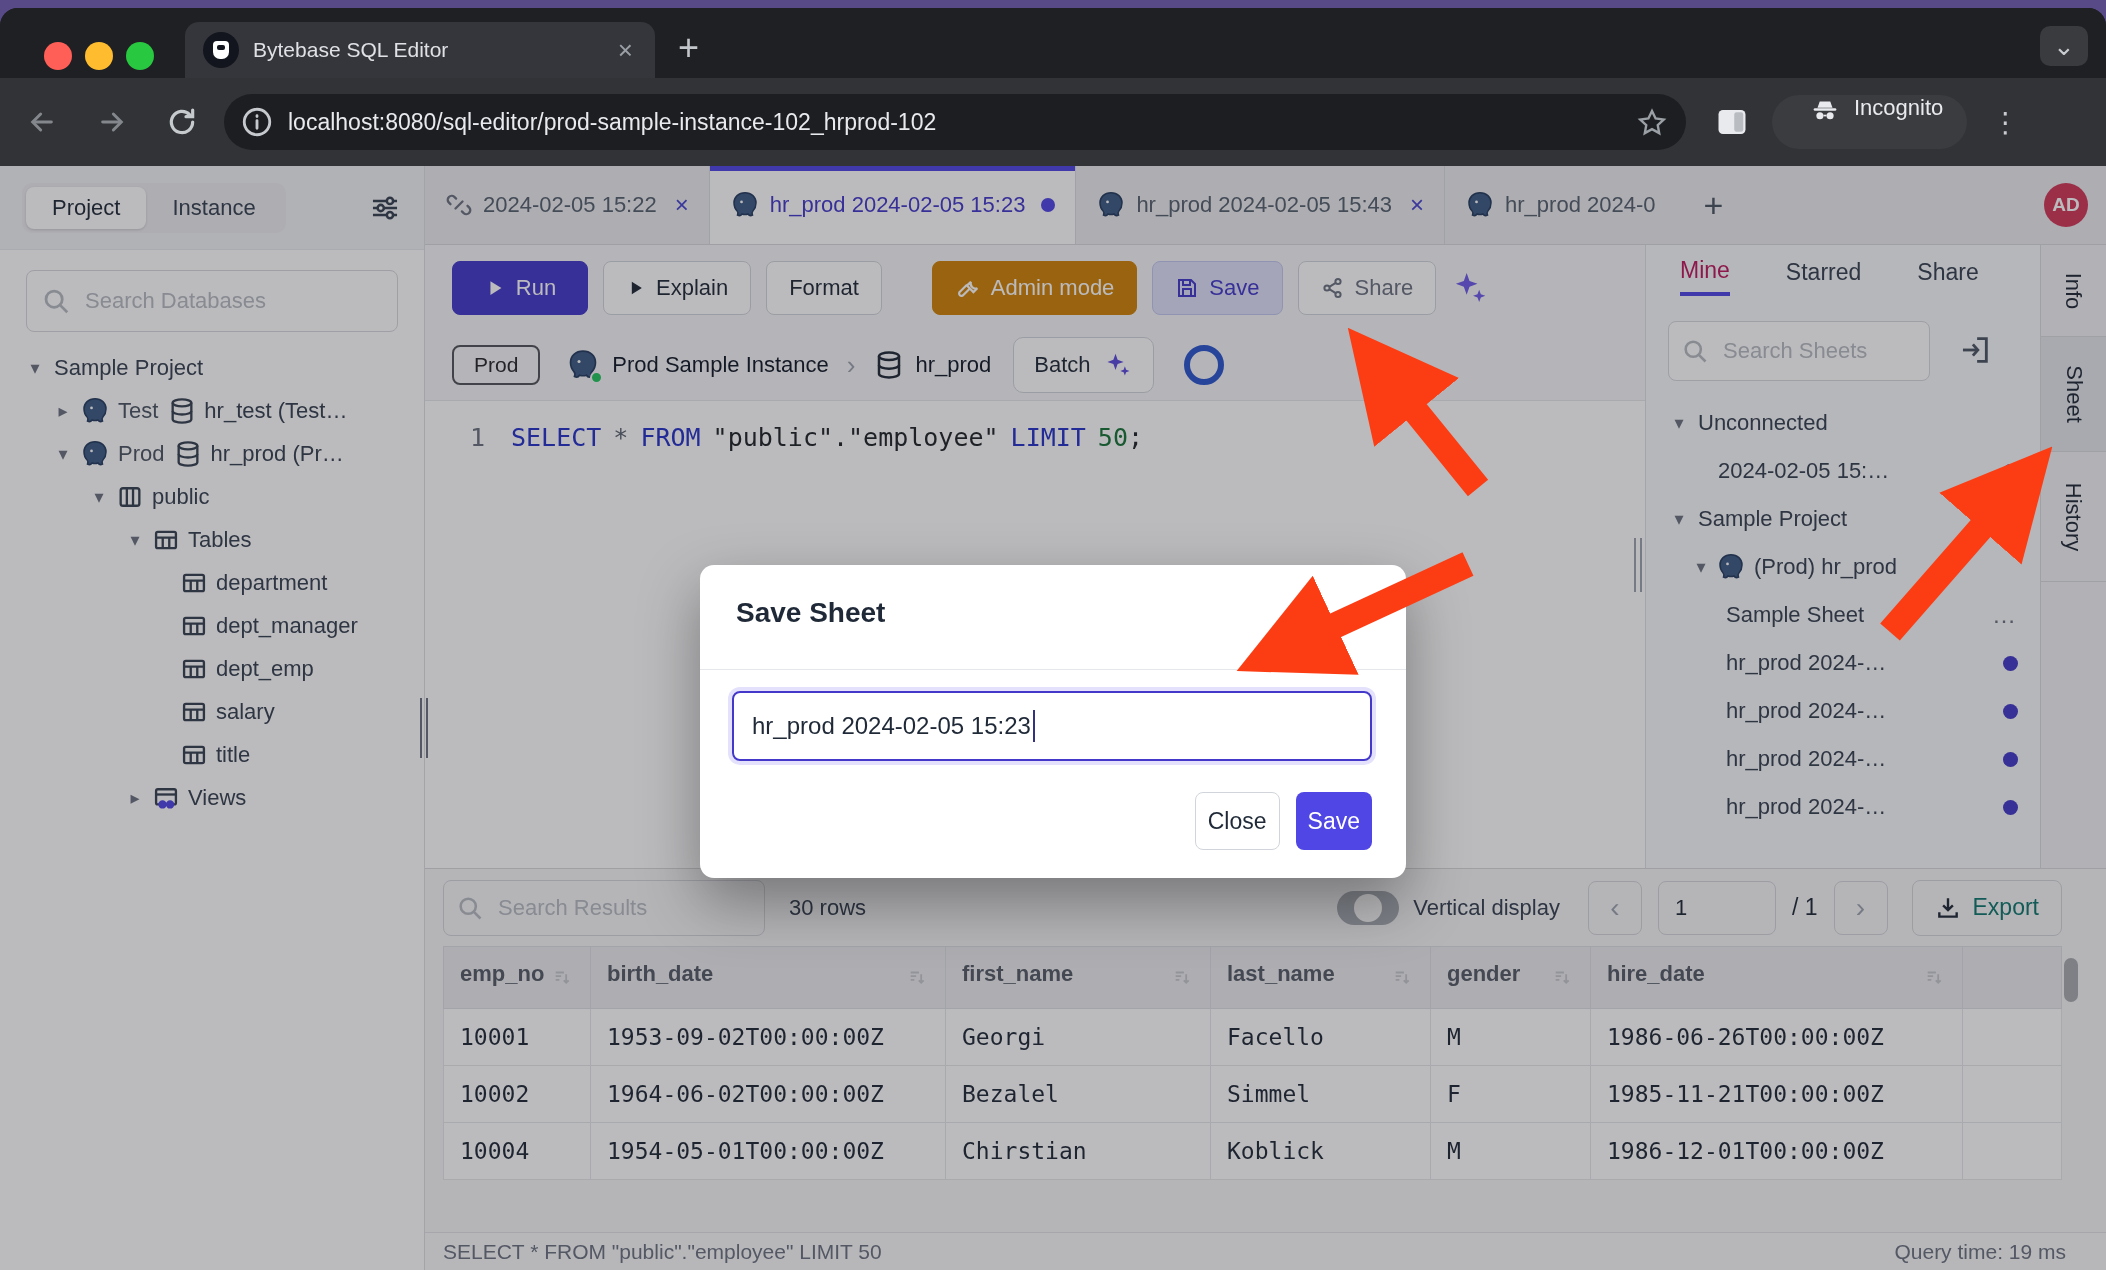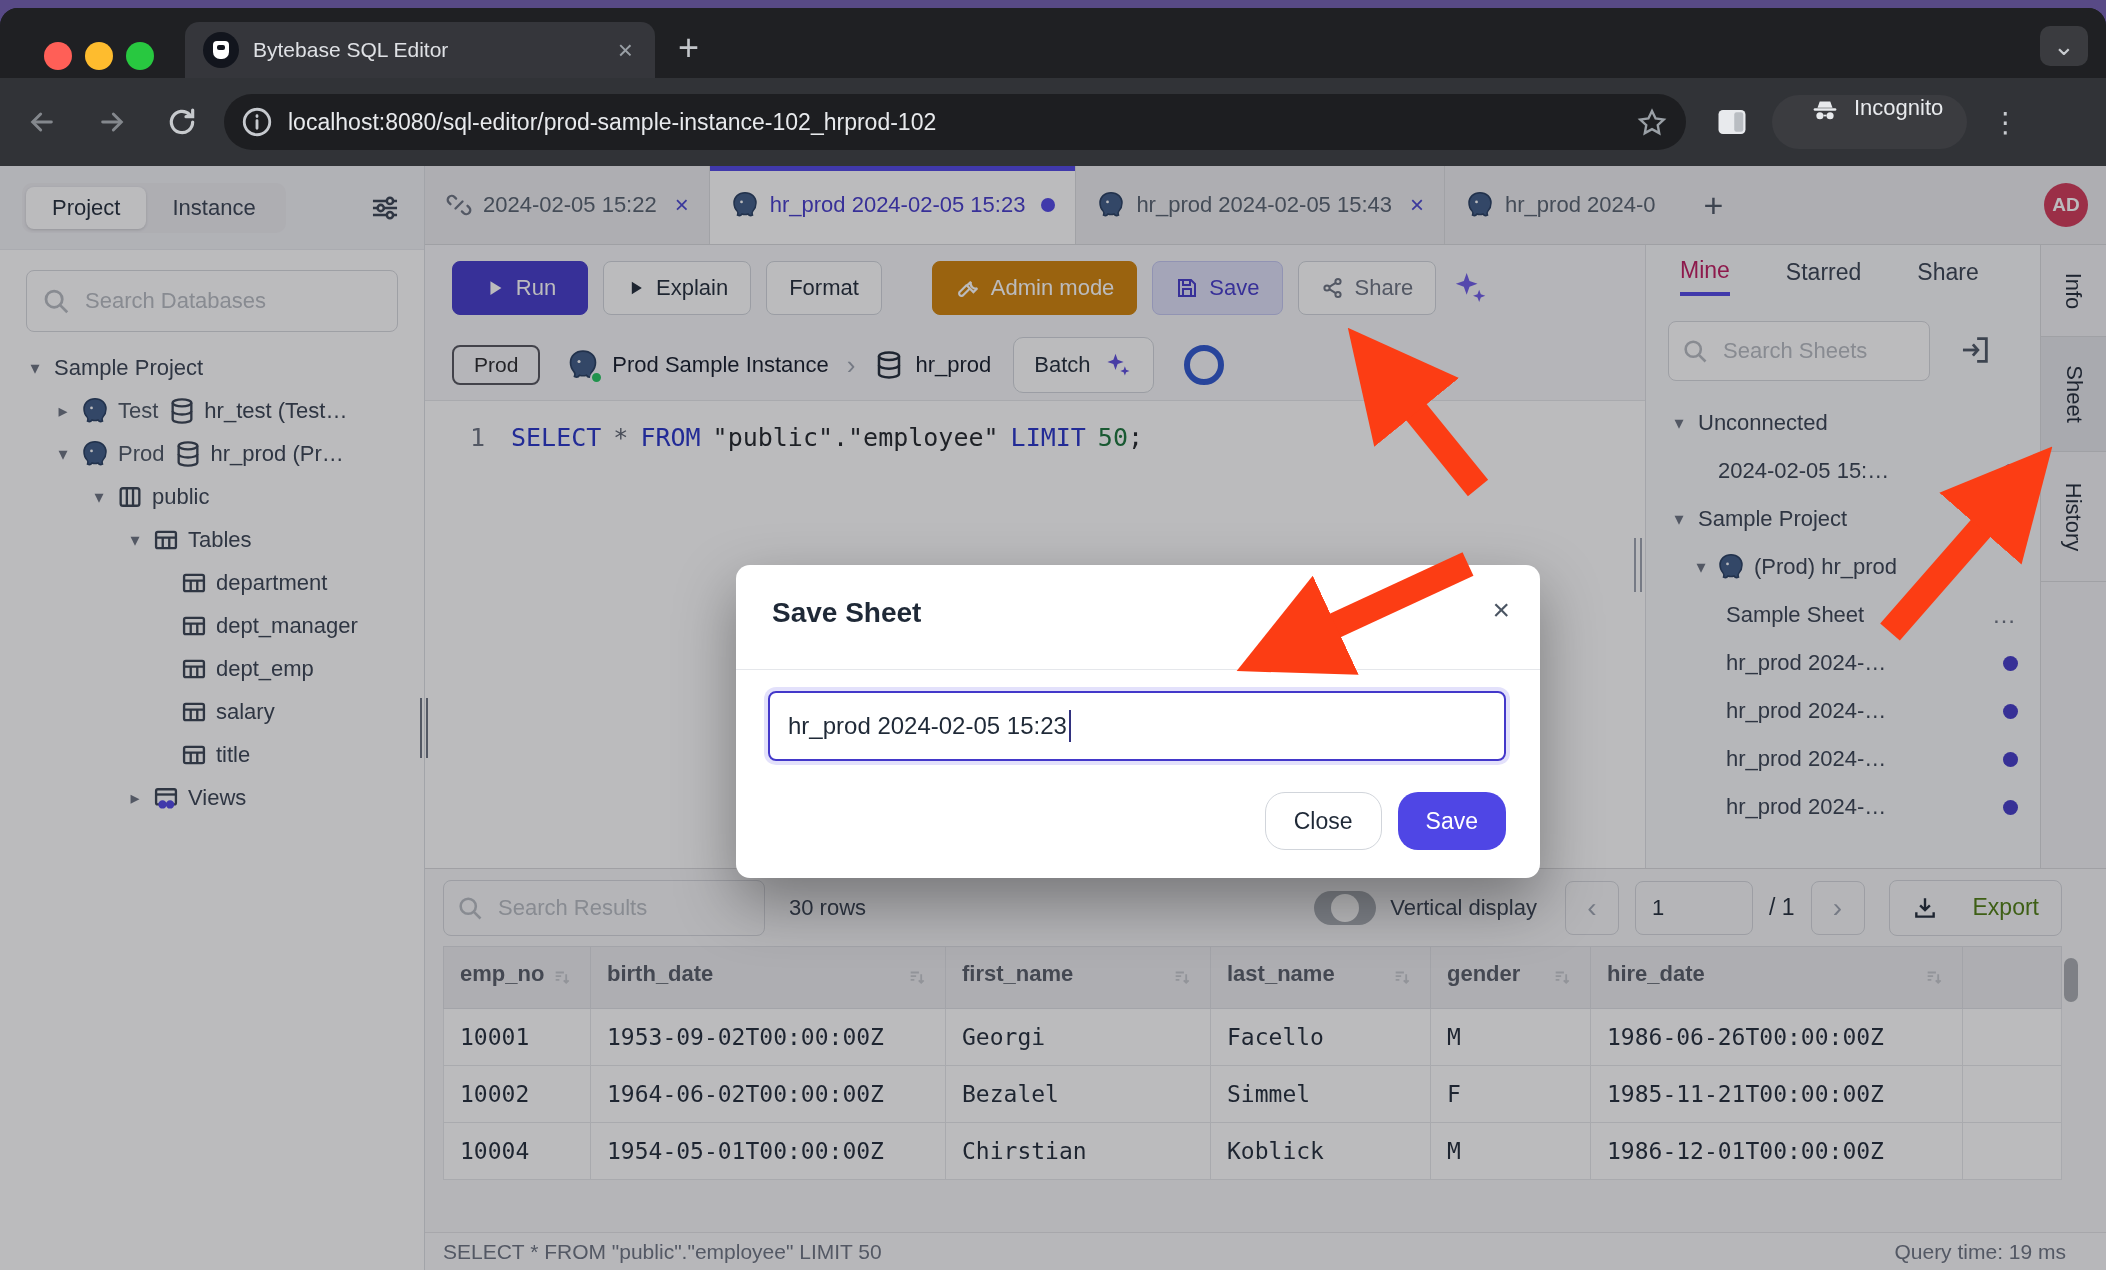--- a/index.html
+++ b/index.html
@@ -102,42 +102,42 @@
   .resbar{position:absolute;left:425px;top:702px;right:0;height:78px;background:#f6f7f8;border-top:1px solid #d8d9dc;display:flex;align-items:center;}
   .res-search{margin-left:18px;width:322px;height:56px;border:1px solid #d4d6db;border-radius:8px;display:flex;align-items:center;padding:0 12px;background:transparent;}
   .rowcount{font-size:22px;color:#374151;margin-left:24px;}
   .vd{display:flex;align-items:center;margin-left:auto;}
   .toggle{width:62px;height:34px;border-radius:17px;background:#a7abb2;position:relative;flex:none;}
   .toggle .knob{position:absolute;left:3px;top:3px;width:28px;height:28px;border-radius:50%;background:#fff;}
   .vd span{font-size:22px;color:#374151;margin-left:14px;}
   .navbtn{width:54px;height:54px;border:1px solid #d4d6db;border-radius:8px;display:flex;align-items:center;justify-content:center;color:#9ca3af;font-size:28px;background:transparent;}
   .pageinput{width:118px;height:54px;border:1px solid #d4d6db;border-radius:8px;background:transparent;font-size:22px;color:#1f2937;padding:0 16px;outline:none;margin-left:16px;font-family:"Liberation Sans",sans-serif;}
   .ptotal{font-size:23px;color:#1f2937;margin:0 16px;}
-  .export{margin-left:24px;margin-right:44px;height:56px;border:1px solid #d4d6db;border-radius:8px;background:transparent;display:flex;align-items:center;padding:0 22px;font-size:23px;color:#4d7c0f;gap:23px;}
+  .export{margin-left:24px;margin-right:44px;height:56px;border:1px solid #d4d6db;border-radius:8px;background:transparent;display:flex;align-items:center;padding:0 22px;font-size:23px;color:#0f766e;}
   .export .bic{margin-right:12px;display:inline-flex;}
   
   .tablewrap{position:absolute;left:425px;top:780px;right:0;height:286px;background:#f6f7f8;overflow:hidden;}
   table.res{border-collapse:collapse;table-layout:fixed;margin-left:18px;background:#fff;font-family:"DejaVu Sans Mono",monospace;}
   table.res th{background:#ededf0;font-family:"Liberation Sans",sans-serif;font-weight:600;color:#555b66;font-size:22px;text-align:left;height:62px;padding:0 16px;border:1px solid #dddee2;white-space:nowrap;}
   table.res td{font-size:23px;color:#1f2937;height:57px;padding:0 16px;border:1px solid #e6e7ea;white-space:nowrap;overflow:hidden;}
   th .sort{float:right;margin-top:6px;opacity:.7;}
   .vscroll{position:absolute;right:28px;top:12px;width:14px;height:44px;border-radius:7px;background:#a8abb0;}
   
   .statusbar{position:absolute;left:425px;top:1066px;right:0;height:38px;background:#fafafb;border-top:1px solid #e2e3e6;display:flex;align-items:center;font-size:21px;color:#6b7280;padding:0 40px 0 18px;}
   .statusbar .q{flex:1;white-space:nowrap;overflow:hidden;}
   
   .dim{position:absolute;inset:0;background:rgba(30,30,36,.30);z-index:50;}
-  .modal{position:absolute;left:700px;top:399px;width:804px;height:313px;background:#fff;border-radius:14px;box-shadow:0 24px 60px rgba(0,0,0,.35);z-index:60;margin-left:36px;}
+  .modal{position:absolute;left:700px;top:399px;width:706px;height:313px;background:#fff;border-radius:14px;box-shadow:0 24px 60px rgba(0,0,0,.35);z-index:60;}
   .modal h2{margin:0;position:absolute;left:36px;top:32px;font-size:28px;font-weight:600;color:#1f2937;}
   .modal .mx{position:absolute;right:30px;top:28px;font-size:30px;color:#4b5563;}
   .modal .mdiv{position:absolute;left:0;right:0;top:104px;border-top:1px solid #e5e7eb;}
   .minput{position:absolute;left:32px;right:34px;top:126px;height:70px;border:2px solid #4338ca;border-radius:8px;box-shadow:0 0 0 4px rgba(79,70,229,.16);display:flex;align-items:center;padding:0 18px;font-size:24px;color:#1f2937;}
   .minput .caretbar{width:2px;height:32px;background:#32327f;margin-left:2px;}
   .mactions{position:absolute;right:34px;bottom:28px;display:flex;gap:16px;}
-  .mbtn{height:58px;border-radius:20px;font-size:23px;display:flex;align-items:center;justify-content:center;padding:0 28px;}
+  .mbtn{height:58px;border-radius:8px;font-size:23px;display:flex;align-items:center;justify-content:center;padding:0 12px;}
   .mbtn.close{border:1px solid #d1d5db;background:#fff;color:#1f2937;}
   .mbtn.save{background:#4f46e5;color:#fff;}
   .arrows{position:absolute;inset:0;z-index:70;pointer-events:none;}
 </style>
 </head>
 <body>
 
 <div id="screen">
 <div class="window">
 

